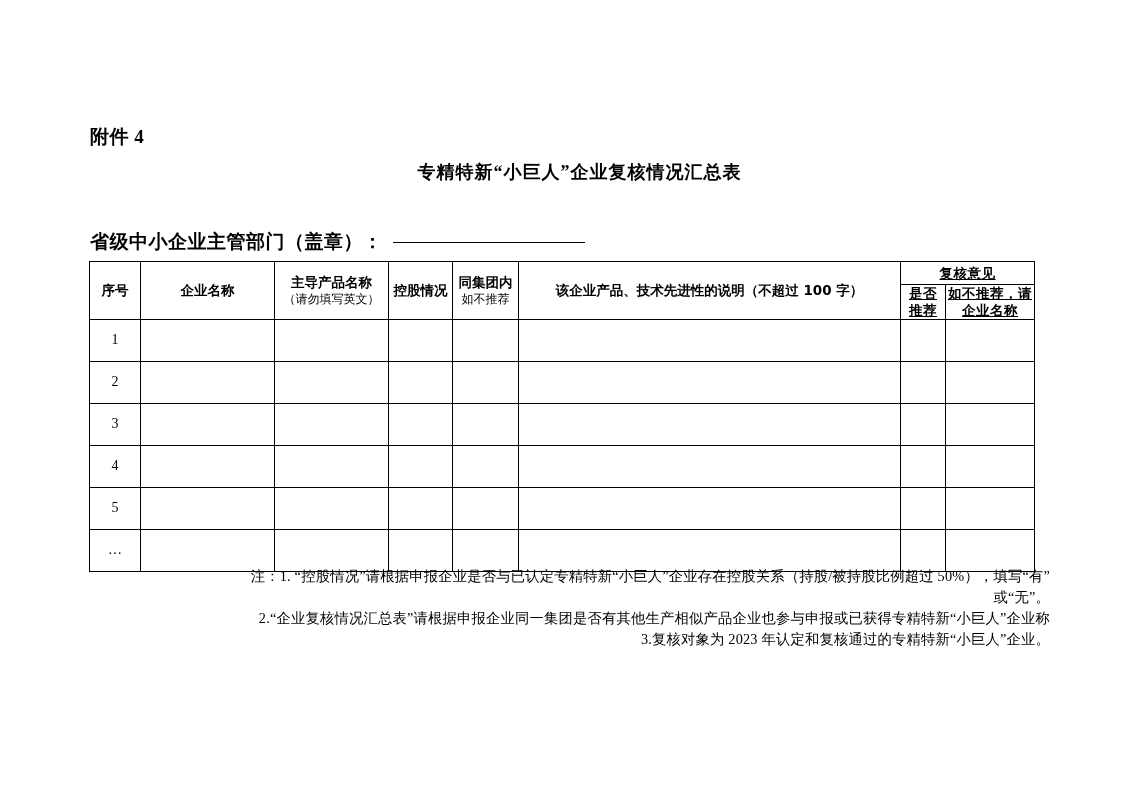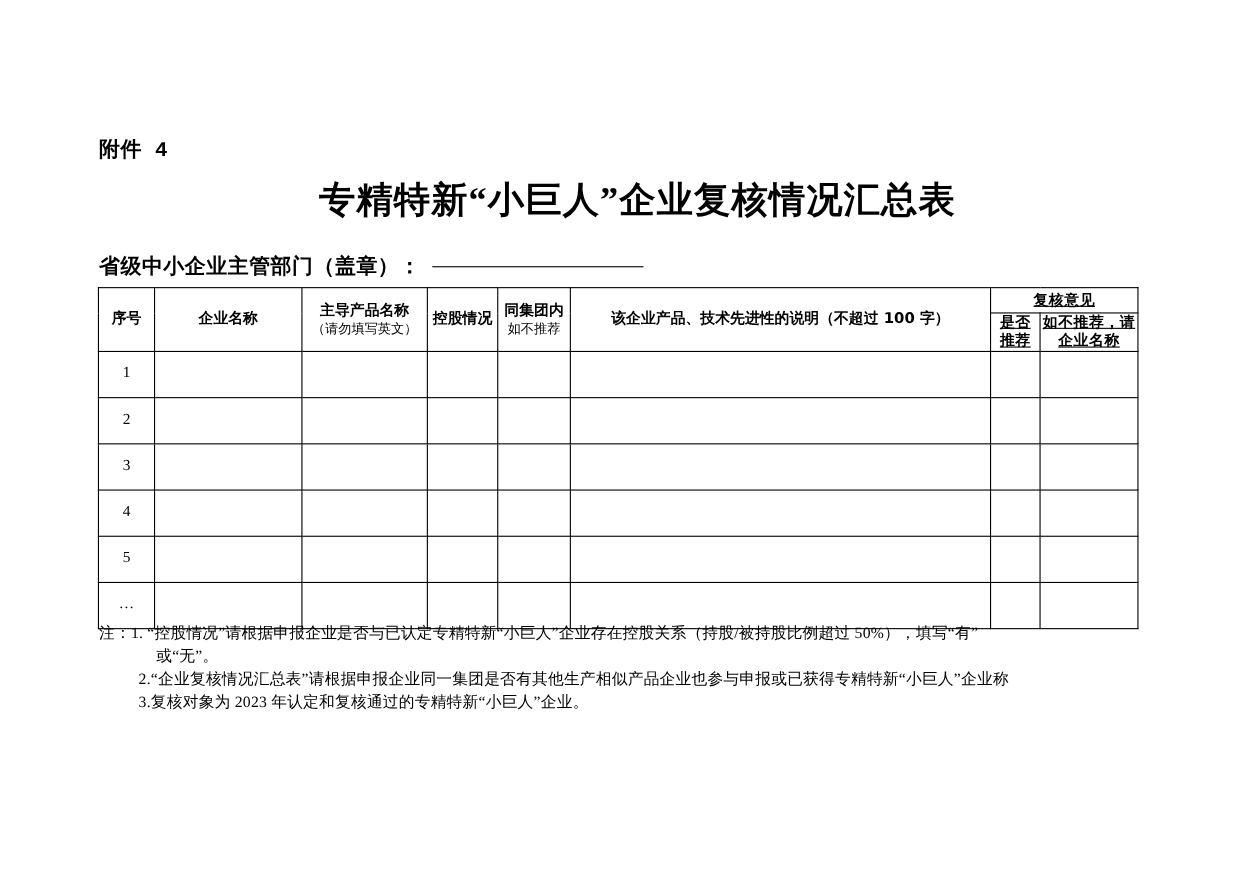--- a/index.html
+++ b/index.html
@@ -22,37 +22,37 @@
     left: 0; top: 0;
     width: 1123px;
     height: 793px;
   }
 
   
   .attach-label {
     position: absolute;
     left: 90px;
     top: 126px;
-    font-family: Liberation Mono, monospace;
+    font-family: Liberation Serif, serif;
     font-size: 19px;
     font-weight: 700;
     letter-spacing: 0.5px;
     line-height: 1.2;
     white-space: nowrap;
   }
 
   
   .doc-title {
     position: absolute;
     left: 0;
     top: 160px;
     width: 1123px;
     text-align: center;
     font-family: "Liberation Serif", "DejaVu Serif", serif;
-    font-size: 33px;
+    font-size: 18px;
     font-weight: 700;
     letter-spacing: 1px;
     white-space: nowrap;
     padding-left: 36px;
   }
 
   
   .seal-line {
     position: absolute;
     left: 90px;
@@ -138,20 +138,21 @@
   
   .notes {
     position: absolute;
     left: 90px;
     top: 566px;
     width: 960px;
     font-family: "Liberation Serif", "DejaVu Serif", serif;
     font-size: 14.3px;
     line-height: 21px;
     letter-spacing: 0.2px;
+    text-align: right;
   }
   .note-row {
     display: block;
     white-space: nowrap;
   }
   .note-row .n-lead {
     display: inline-block;
   }
   .note-indent-1 { padding-left: 36px; }
 </style>

